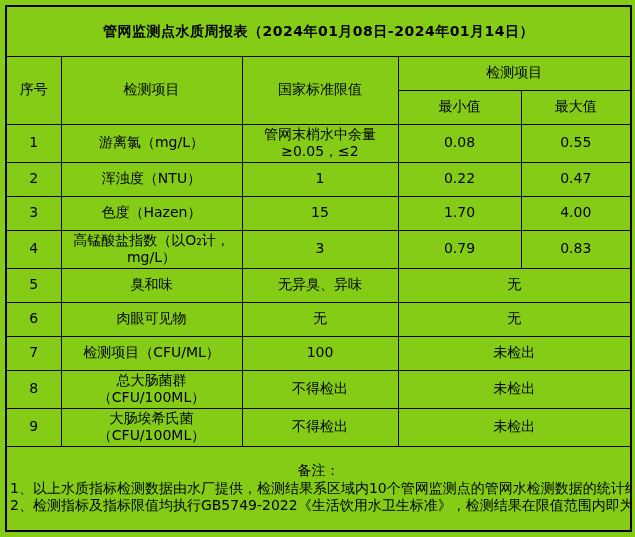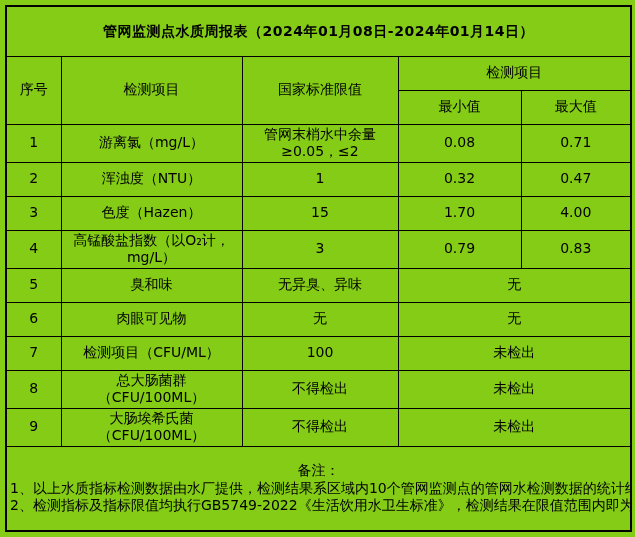--- a/index.html
+++ b/index.html
@@ -77,27 +77,27 @@
     <tr class="hdr">
       <td>最小值</td>
       <td>最大值</td>
     </tr>
 
     <tr class="data">
       <td>1</td>
       <td>游离氯（mg/L）</td>
       <td>管网末梢水中余量≥0.05，≤2</td>
       <td>0.08</td>
-      <td>0.71</td>
+      <td>0.55</td>
     </tr>
     <tr class="data">
       <td>2</td>
       <td>浑浊度（NTU）</td>
       <td>1</td>
-      <td>0.32</td>
+      <td>0.22</td>
       <td>0.47</td>
     </tr>
     <tr class="data">
       <td>3</td>
       <td>色度（Hazen）</td>
       <td>15</td>
       <td>1.70</td>
       <td>4.00</td>
     </tr>
     <tr class="data">

